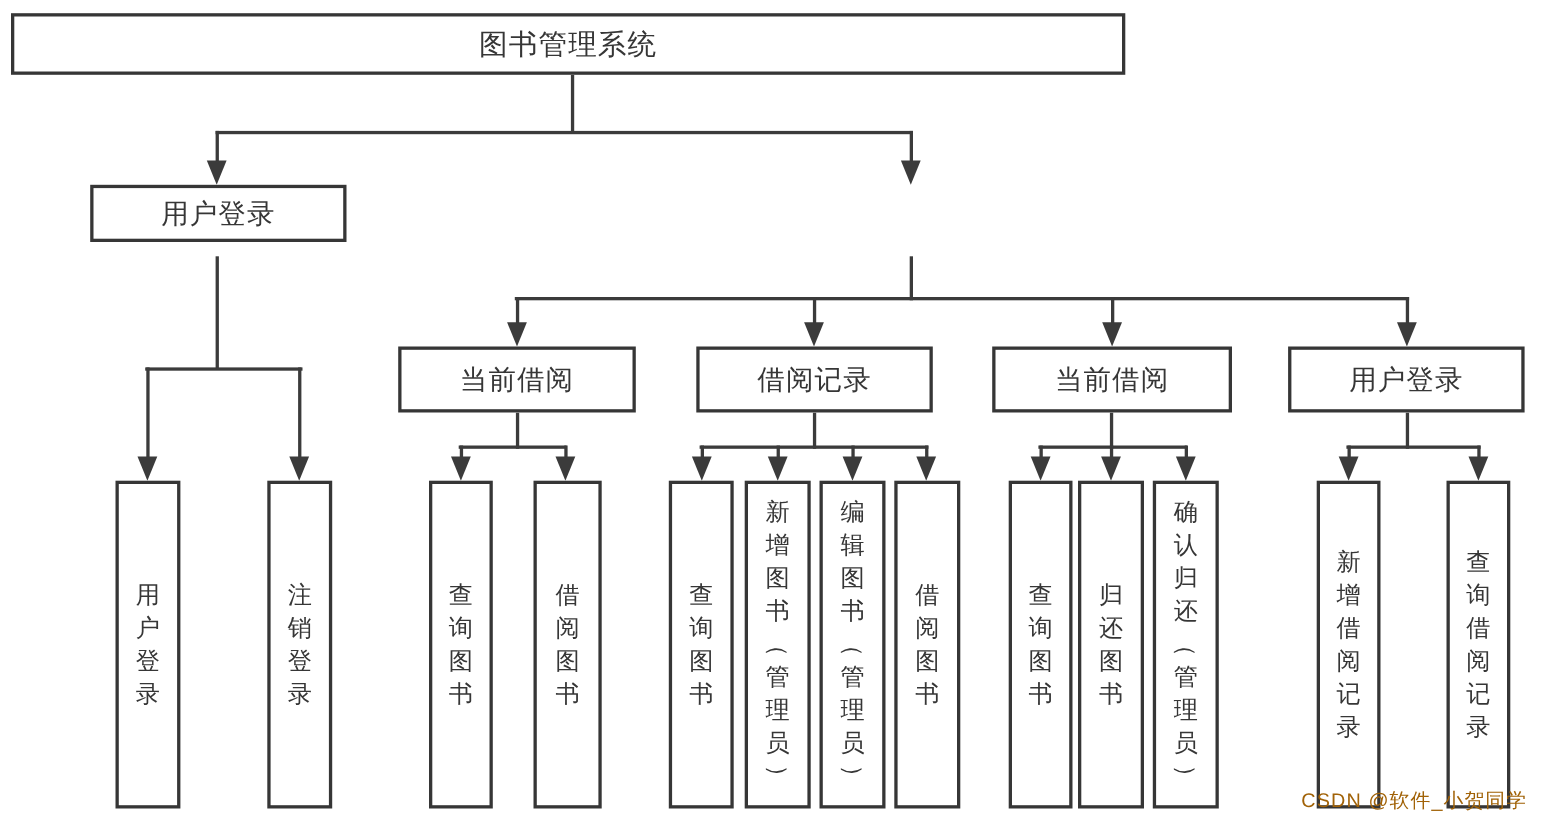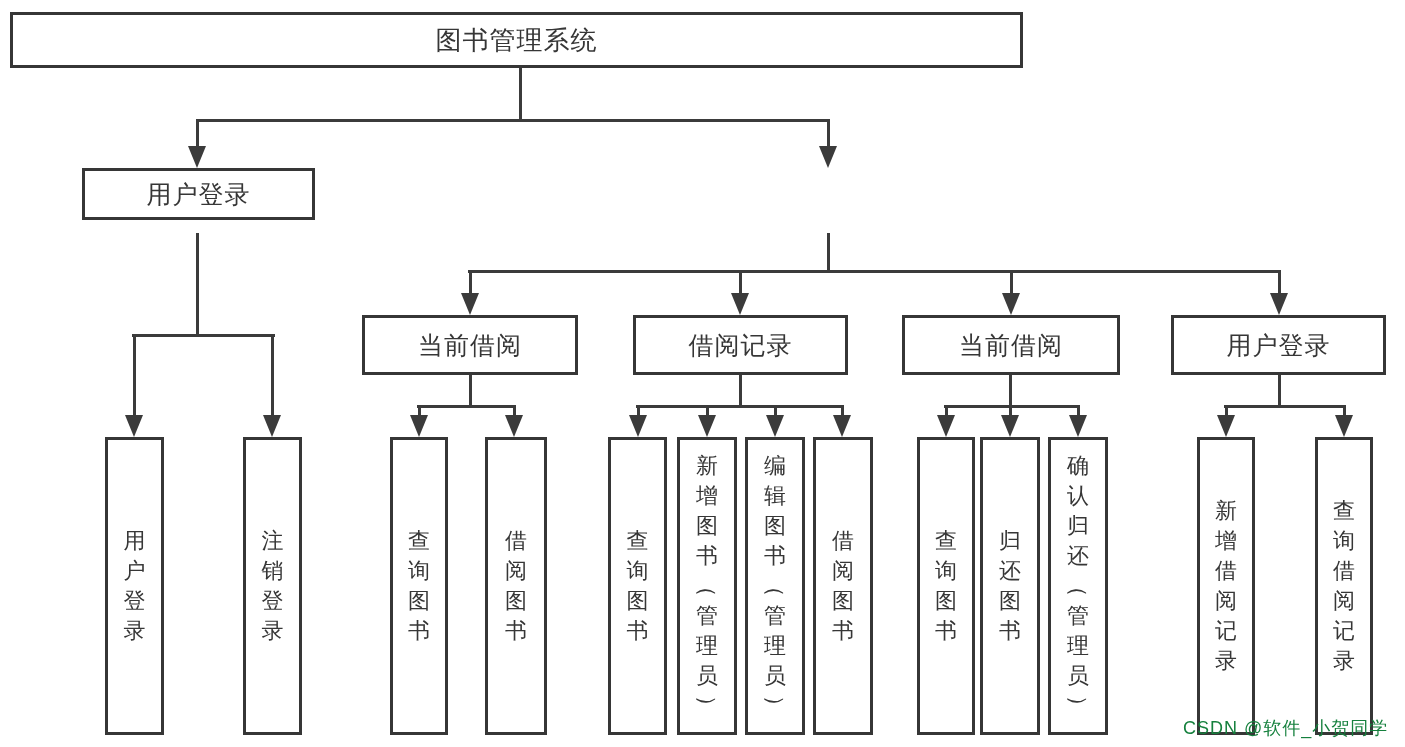--- a/index.html
+++ b/index.html
@@ -18,21 +18,21 @@
   .vchar.paren { transform:rotate(90deg); }
   .vline { position:absolute; width:3px; background:#3b3b3b; }
   .hline { position:absolute; height:3px; background:#3b3b3b; }
   .arrow {
     position:absolute; width:0; height:0;
     border-left:9px solid transparent; border-right:9px solid transparent;
     border-top:22px solid #3b3b3b;
   }
   .watermark {
     position:absolute; left:1183px; top:716px; font-size:18px;
-    color:#15803d; letter-spacing:1px; z-index:5; white-space:nowrap;
+    color:#a16207; letter-spacing:1px; z-index:5; white-space:nowrap;
   }
 </style>
 </head>
 <body>
 
 <div id="stage">
 
   <div class="vline" style="left:519px;top:68px;height:53px"></div>
   <div class="hline" style="left:196px;top:119px;width:634px"></div>
   <div class="vline" style="left:196px;top:119px;height:29px"></div>

